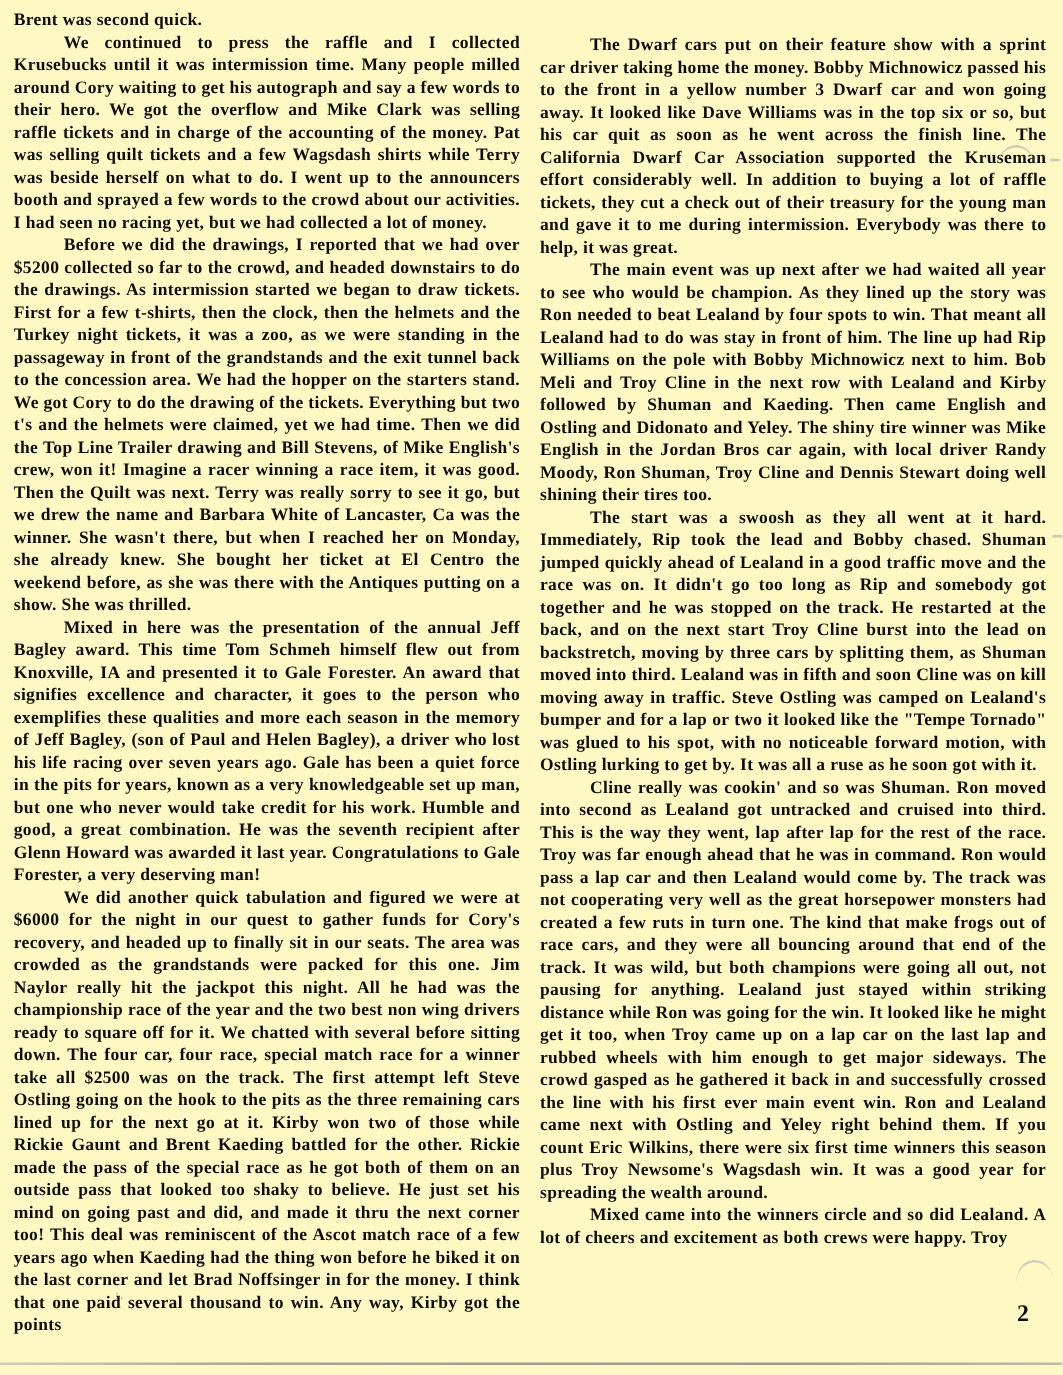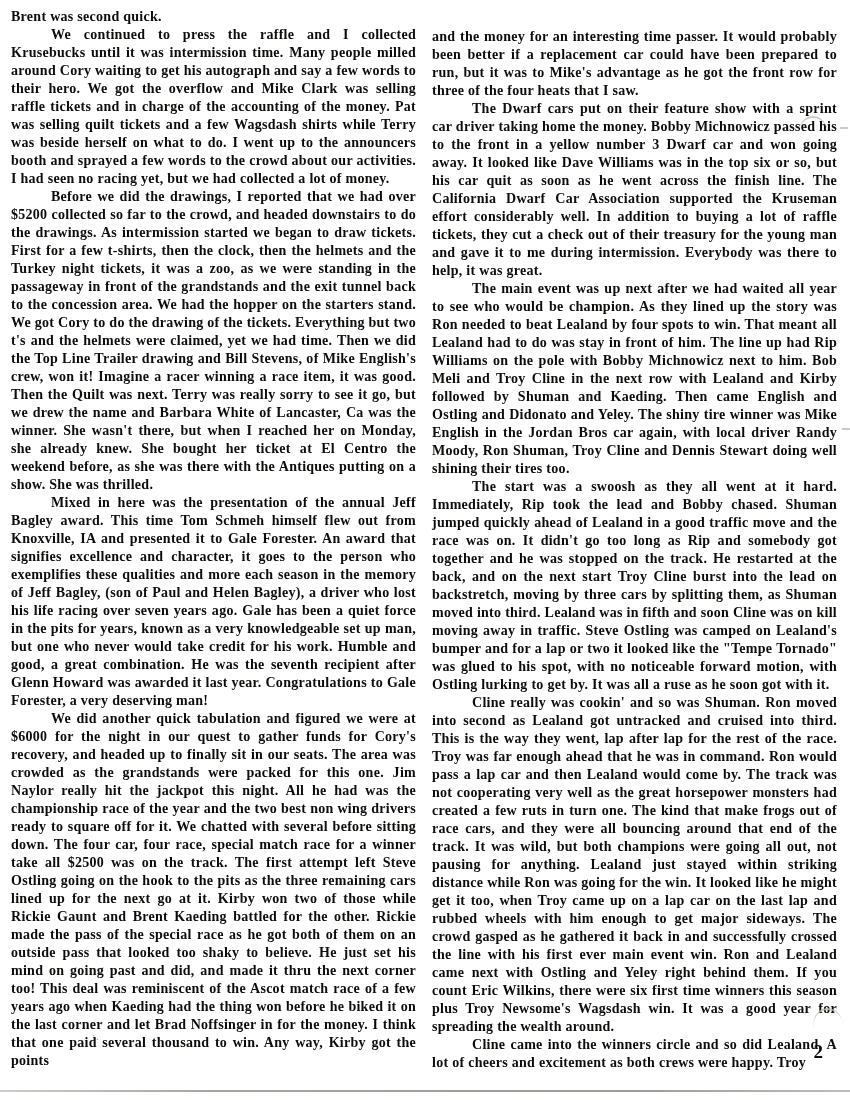--- a/index.html
+++ b/index.html
@@ -5,21 +5,21 @@
   html, body {
     margin: 0;
     padding: 0;
     background: #e8e7e4;
   }
   .page {
     position: relative;
     width: 850px;
     height: 1100px;
     margin: 0 auto;
-    background: #ffffff;
+    background: #fef9c3;
     overflow: hidden;
     font-family: "Liberation Serif", serif;
     color: #0e0d0b;
   }
   .cols {
     display: flex;
     gap: 16px;
     padding: 8px 8px 0 11px;
   }
   .col {
@@ -95,26 +95,25 @@
 
     <div class="col col-left">
       <p class="p">Brent was second quick.</p>
       <p class="p indent">We continued to press the raffle and I collected Krusebucks until it was intermission time.  Many people milled around Cory waiting to get his autograph and say a few words to their hero. We got the overflow and Mike Clark was selling raffle tickets and in charge of the accounting of the money. Pat was selling quilt tickets and a few Wagsdash shirts while Terry was beside herself on what to do. I went up to the announcers booth and sprayed a few words to the crowd about our activities. I had seen no racing yet, but we had collected a lot of money.</p>
       <p class="p indent">Before we did the drawings, I reported that we had over $5200 collected so far to the crowd, and headed downstairs to do the drawings. As intermission started we began to draw tickets. First for a few t-shirts, then the clock, then the helmets and the Turkey night tickets, it was a zoo, as we were standing in the passageway in front of the grandstands and the exit tunnel back to the concession area.  We had the hopper on the starters stand. We got  Cory to do the drawing of the tickets. Everything but two t's and the helmets were claimed, yet we had time. Then we did the Top Line Trailer drawing and Bill Stevens, of Mike English's crew, won it! Imagine a racer winning a race item, it was good. Then the Quilt was next. Terry was really sorry to see it go, but we drew the name and Barbara White of Lancaster, Ca was the winner. She wasn't there, but when I reached her on Monday, she already knew. She bought her ticket at El Centro the weekend before, as she was there with the Antiques putting on a show. She was thrilled.</p>
       <p class="p indent">Mixed in here was the presentation of the annual Jeff Bagley award. This time Tom Schmeh  himself flew out from Knoxville, IA and presented it to Gale Forester. An award that signifies excellence and character, it goes to the person who exemplifies these qualities and more each season in the memory of Jeff Bagley, (son of Paul and Helen Bagley), a driver who lost his life racing over seven years ago. Gale has been a quiet force in the pits for years, known as a very knowledgeable set up man, but one who never would take credit for his work. Humble and good, a great combination. He was the seventh recipient after Glenn Howard was awarded it last year. Congratulations to Gale Forester, a very deserving man!</p>
       <p class="p indent">We did another quick tabulation and figured we were at $6000 for the night in our quest to gather funds for Cory's recovery, and headed up to finally sit in our seats. The area was crowded as the grandstands were packed for this one. Jim Naylor really hit the jackpot this night. All he had was the championship race of the year and the two best non wing drivers ready to square off for it. We chatted with several before sitting down. The four car, four race, special match race for a winner take all $2500 was on the track. The first attempt left Steve Ostling going on the hook to the pits as the three remaining cars lined up for the next go at it. Kirby won two of those while Rickie Gaunt and Brent Kaeding battled for the other. Rickie made the pass of the special race as he got both of them on an outside pass that looked too shaky to believe. He just set his mind on going past and did, and made it thru the next corner too! This deal was reminiscent of the Ascot match race of a few years ago when Kaeding had the thing won before he biked it on the last corner and let Brad Noffsinger in for the money. I think that one paid several thousand to win. Any way, Kirby got the points</p>
     </div>
 
     <div class="col col-right">
-      <p class="p">and the money for an interesting time passer. It would probably been better if a replacement car could have been prepared to run, but it was to Mike's advantage as he got the front row for three of the four heats that I saw.</p>
       <p class="p indent">The Dwarf cars put on their feature show with a sprint car driver taking home the money. Bobby Michnowicz passed his to the front in a yellow number 3 Dwarf car and won going away. It looked like Dave Williams was in the top six or so, but his car quit as soon as he went across the finish line. The California Dwarf Car Association supported the Kruseman effort considerably well. In addition to buying a lot of raffle tickets, they cut a check out of their treasury for the young man and gave it to me during intermission. Everybody was there to help, it was great.</p>
       <p class="p indent">The main event was up next after  we had waited all year to see who would be champion. As they lined up the story was Ron needed to beat Lealand by four spots to win. That meant all Lealand had to do was stay in front of him. The line up had Rip Williams on the pole with Bobby Michnowicz next to him. Bob Meli and Troy Cline in the next row with Lealand and Kirby followed by Shuman and Kaeding. Then came English and Ostling and Didonato and Yeley. The shiny tire winner was Mike English in the Jordan Bros car again, with local driver Randy Moody, Ron Shuman, Troy Cline and Dennis Stewart doing well shining their tires too.</p>
       <p class="p indent">The start was a swoosh as they all went at it hard. Immediately, Rip took the lead and Bobby chased. Shuman jumped quickly ahead of Lealand in a good traffic move and the race was on. It didn't go too long as Rip and somebody got together and he was stopped on the track. He restarted at the back, and on the next start Troy Cline burst into the lead on backstretch, moving by three cars by splitting them,  as Shuman moved into third. Lealand was in fifth and soon Cline was on kill moving away in traffic. Steve Ostling was camped on Lealand's bumper and for a lap or two it looked like the "Tempe Tornado" was glued to his spot, with no noticeable forward motion, with Ostling lurking to get by. It was all a ruse as he soon got with it.</p>
       <p class="p indent">Cline really was cookin' and so was Shuman. Ron moved into second as Lealand got untracked and cruised into third. This is the way they went, lap after lap for the rest of the race. Troy was far enough ahead that he was in command. Ron would pass a lap car and then Lealand would come by. The track was not cooperating very well as the great horsepower monsters had created a few ruts in turn one. The kind that make frogs out of race cars, and they were all bouncing around that end of the track. It was wild, but both champions were going all out, not pausing for anything. Lealand just stayed within striking distance while Ron was going for the win. It looked like he might get it too, when Troy came up on a lap car on the last lap and rubbed wheels with him enough to get major sideways. The crowd gasped as he gathered it back in and successfully crossed the line with his first ever main event win. Ron and Lealand came next with Ostling and Yeley right behind them. If you count Eric Wilkins, there were six first time winners this season plus Troy Newsome's Wagsdash win. It was a good year for spreading the wealth around.</p>
-      <p class="p indent">Cline came into the winners circle and so did Lealand. A lot of cheers and excitement as both crews were happy. Troy</p>
+      <p class="p indent">Mixed came into the winners circle and so did Lealand. A lot of cheers and excitement as both crews were happy. Troy</p>
     </div>
 
   </div>
 
   <div class="artifact artifact-colon">:.</div>
   <div class="artifact artifact-arc arc-1"></div>
   <div class="artifact artifact-arc arc-2"></div>
   <div class="artifact artifact-dash dash-1"></div>
   <div class="artifact artifact-dash dash-2"></div>
 

